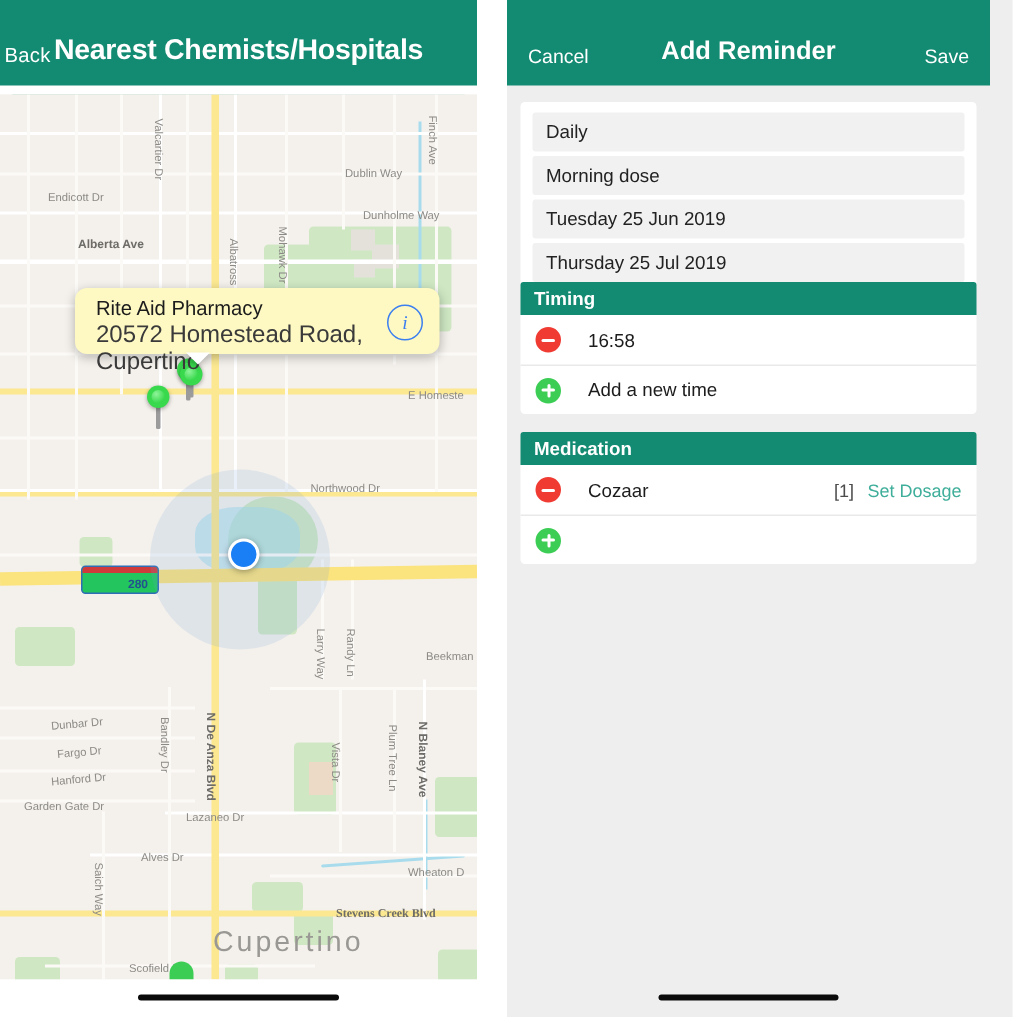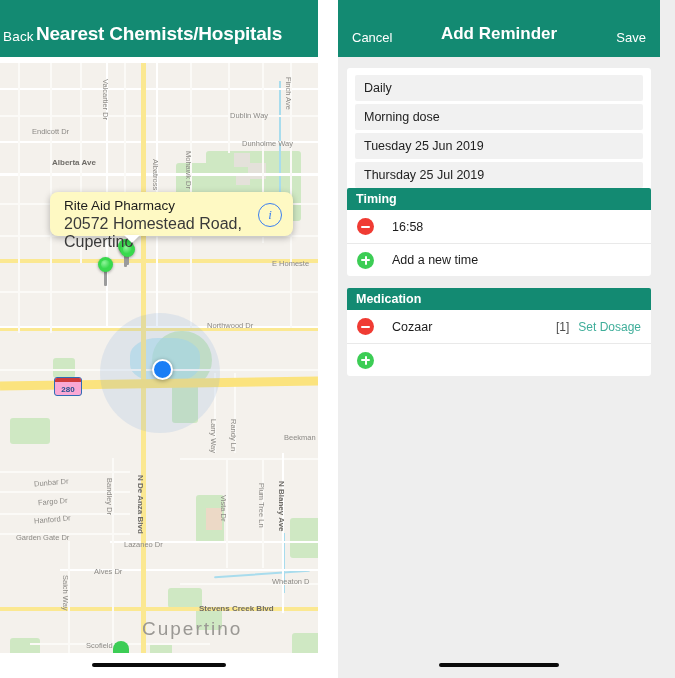--- a/index.html
+++ b/index.html
@@ -27,22 +27,22 @@
   .hwy2{position:absolute;background:#fbe891;}
   .green{position:absolute;background:#cfe8c3;border-radius:3px;}
   .water{position:absolute;background:#a8dced;}
   .bldg{position:absolute;background:#e4e1da;}
   .lbl{position:absolute;font-size:7.5px;color:#8c8a86;white-space:nowrap;font-family:"Liberation Sans",sans-serif;}
   .lbl.b{font-weight:bold;color:#6e6c68;font-size:8px;}
   .lbl.v{transform-origin:left top;}
   .lbl.city{font-size:19px;color:#9a9894;letter-spacing:2px;font-weight:400;}
   .lbl.park{font-size:8.5px;font-weight:bold;color:#6b9c62;}
 
-  .shield{position:absolute;width:26px;height:17px;background:#f9a8d4;border:1.2px solid #2f6db5;border-radius:3px;
-          display:flex;align-items:center;justify-content:center;font-size:8px;font-weight:bold;color:#24518f;}
+  .shield{position:absolute;width:26px;height:17px;background:#22c55e;border:1.2px solid #2f6db5;border-radius:3px;
+          display:flex;align-items:center;justify-content:center;font-size:8px;font-weight:bold;color:#24518f;padding-left:24px;}
   .shield:before{content:"";position:absolute;top:0;left:0;right:0;height:4px;background:#cf3b3b;border-radius:2px 2px 0 0;}
   .shieldtxt{position:relative;top:3px;}
 
   .pin{position:absolute;width:3px;height:18px;background:#9b9b9b;border-radius:1px;}
   .pinhead{position:absolute;width:15px;height:15px;border-radius:50%;background:#39d94d;
            box-shadow:0 1px 3px rgba(0,0,0,.35);}
   .pinhead:after{content:"";position:absolute;top:3px;left:3px;width:9px;height:9px;border-radius:50%;
            background:radial-gradient(circle at 35% 30%, #8ff49a 0%, #39d94d 70%);}
 
   .bluehalo{position:absolute;width:120px;height:120px;border-radius:50%;background:rgba(120,160,220,.16);}
@@ -206,21 +206,21 @@
         <div class="lbl" style="left:16px;top:470px;">Garden Gate Dr</div>
         <div class="lbl v" style="left:114px;top:415px;transform:rotate(90deg);">Bandley Dr</div>
         <div class="lbl v b" style="left:145px;top:412px;transform:rotate(90deg);">N De Anza Blvd</div>
         <div class="lbl" style="left:124px;top:477px;">Lazaneo Dr</div>
         <div class="lbl" style="left:94px;top:504px;">Alves Dr</div>
         <div class="lbl v" style="left:70px;top:512px;transform:rotate(90deg);">Saich Way</div>
         <div class="lbl v" style="left:266px;top:420px;transform:rotate(90deg);">Plum Tree Ln</div>
         <div class="lbl v b" style="left:286px;top:418px;transform:rotate(90deg);">N Blaney Ave</div>
         <div class="lbl v" style="left:228px;top:432px;transform:rotate(90deg);">Vista Dr</div>
         <div class="lbl" style="left:272px;top:514px;">Wheaton D</div>
-        <div class="lbl b" style="left:199px;top:541px;">Stevens Creek Blvd</div>
+        <div class="lbl b" style="left:224px;top:541px;font-family:Liberation Serif, serif;">Stevens Creek Blvd</div>
         <div class="lbl" style="left:86px;top:578px;">Scofield Dr</div>
 
         <div class="lbl park" style="left:225px;top:152px;">Park</div>
         <div class="lbl city" style="left:142px;top:555px;">Cupertino</div>
 
         <div style="position:absolute;left:242px;top:136px;width:12px;height:12px;border-radius:50%;background:#4caf50;"></div>
         <div style="position:absolute;left:113px;top:578px;width:16px;height:14px;border-radius:8px 8px 0 0;background:#3ccd55;"></div>
 
         <div class="pin" style="left:124px;top:186px;"></div>
         <div class="pinhead" style="left:118px;top:176px;"></div>

